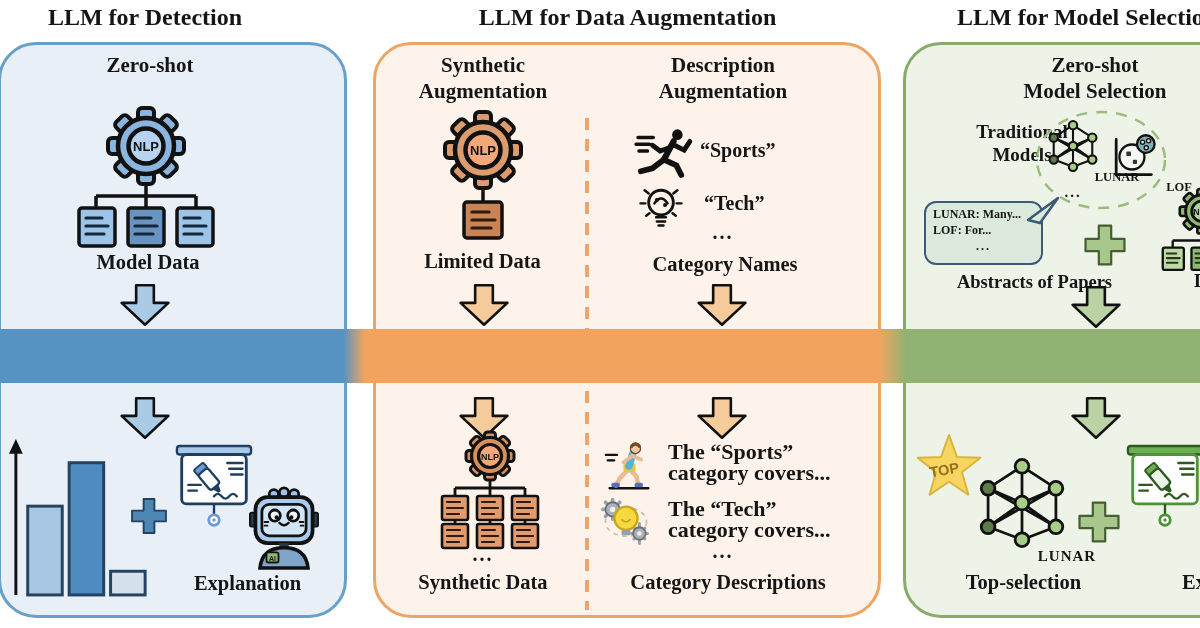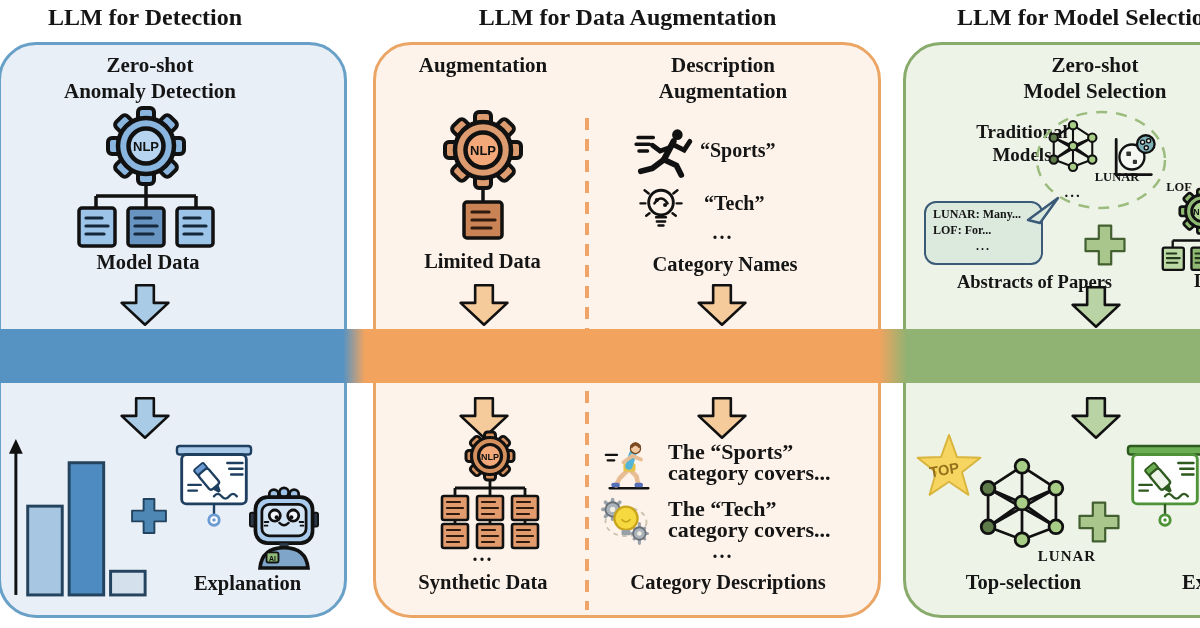--- a/index.html
+++ b/index.html
@@ -48,21 +48,20 @@
 <div class="panel panel-detection"></div>
 <div class="panel panel-augmentation"></div>
 <div class="panel panel-selection"></div>
 
 <div class="band"></div>
 
 <div class="divider-dashed"></div>
 
 <div class="t2" style="left:25px;top:52px;width:250px;">
   <span style="display:block">Zero-shot</span>
-  <span style="display:block">Anomaly Detection</span>
 </div>
 
 <svg style="left:71px;top:108px;" width="150" height="140" viewBox="0 0 150 140">
   <g stroke="#111" stroke-width="3.5" fill="none">
     <path d="M75,64 V100 M25,88 H125 M25,88 V100 M125,88 V100"></path>
   </g>
   <g fill="#8ab5de" stroke="#111" stroke-width="4">
     <rect x="67" y="0" width="16" height="18" rx="4" transform="rotate(0 75 38)"></rect>
     <rect x="67" y="0" width="16" height="18" rx="4" transform="rotate(45 75 38)"></rect>
     <rect x="67" y="0" width="16" height="18" rx="4" transform="rotate(90 75 38)"></rect>
@@ -144,20 +143,21 @@
   </g>
   <path d="M33,41 q5,5 10,0" stroke="#111" stroke-width="2.5" fill="none" stroke-linecap="round"></path>
   <rect x="33" y="63" width="10" height="5" fill="#2a3847"></rect>
   <path d="M12,90 Q14,68 38,68 Q62,68 64,90 Z" fill="#7fa6c8" stroke="#111" stroke-width="4"></path>
   <rect x="19" y="73" width="13" height="11" rx="2" fill="#8fba77" stroke="#111" stroke-width="2"></rect>
   <text x="25.5" y="82" font-size="7.5" text-anchor="middle" fill="#111">AI</text>
 </svg>
 <div class="lbl" style="left:160px;top:572px;width:175px;">Explanation</div>
 
 <div class="t2" style="left:398px;top:52px;width:170px;">
+  <span style="display:block">Synthetic</span>
   <span style="display:block">Augmentation</span>
 </div>
 
 <svg style="left:428px;top:112px;" width="110" height="128" viewBox="0 0 110 128">
   <line x1="55" y1="64" x2="55" y2="92" stroke="#111" stroke-width="3.5"></line>
   <g fill="#dd9b70" stroke="#111" stroke-width="4">
     <rect x="47" y="0" width="16" height="18" rx="4" transform="rotate(0 55 38)"></rect>
     <rect x="47" y="0" width="16" height="18" rx="4" transform="rotate(45 55 38)"></rect>
     <rect x="47" y="0" width="16" height="18" rx="4" transform="rotate(90 55 38)"></rect>
     <rect x="47" y="0" width="16" height="18" rx="4" transform="rotate(135 55 38)"></rect>

